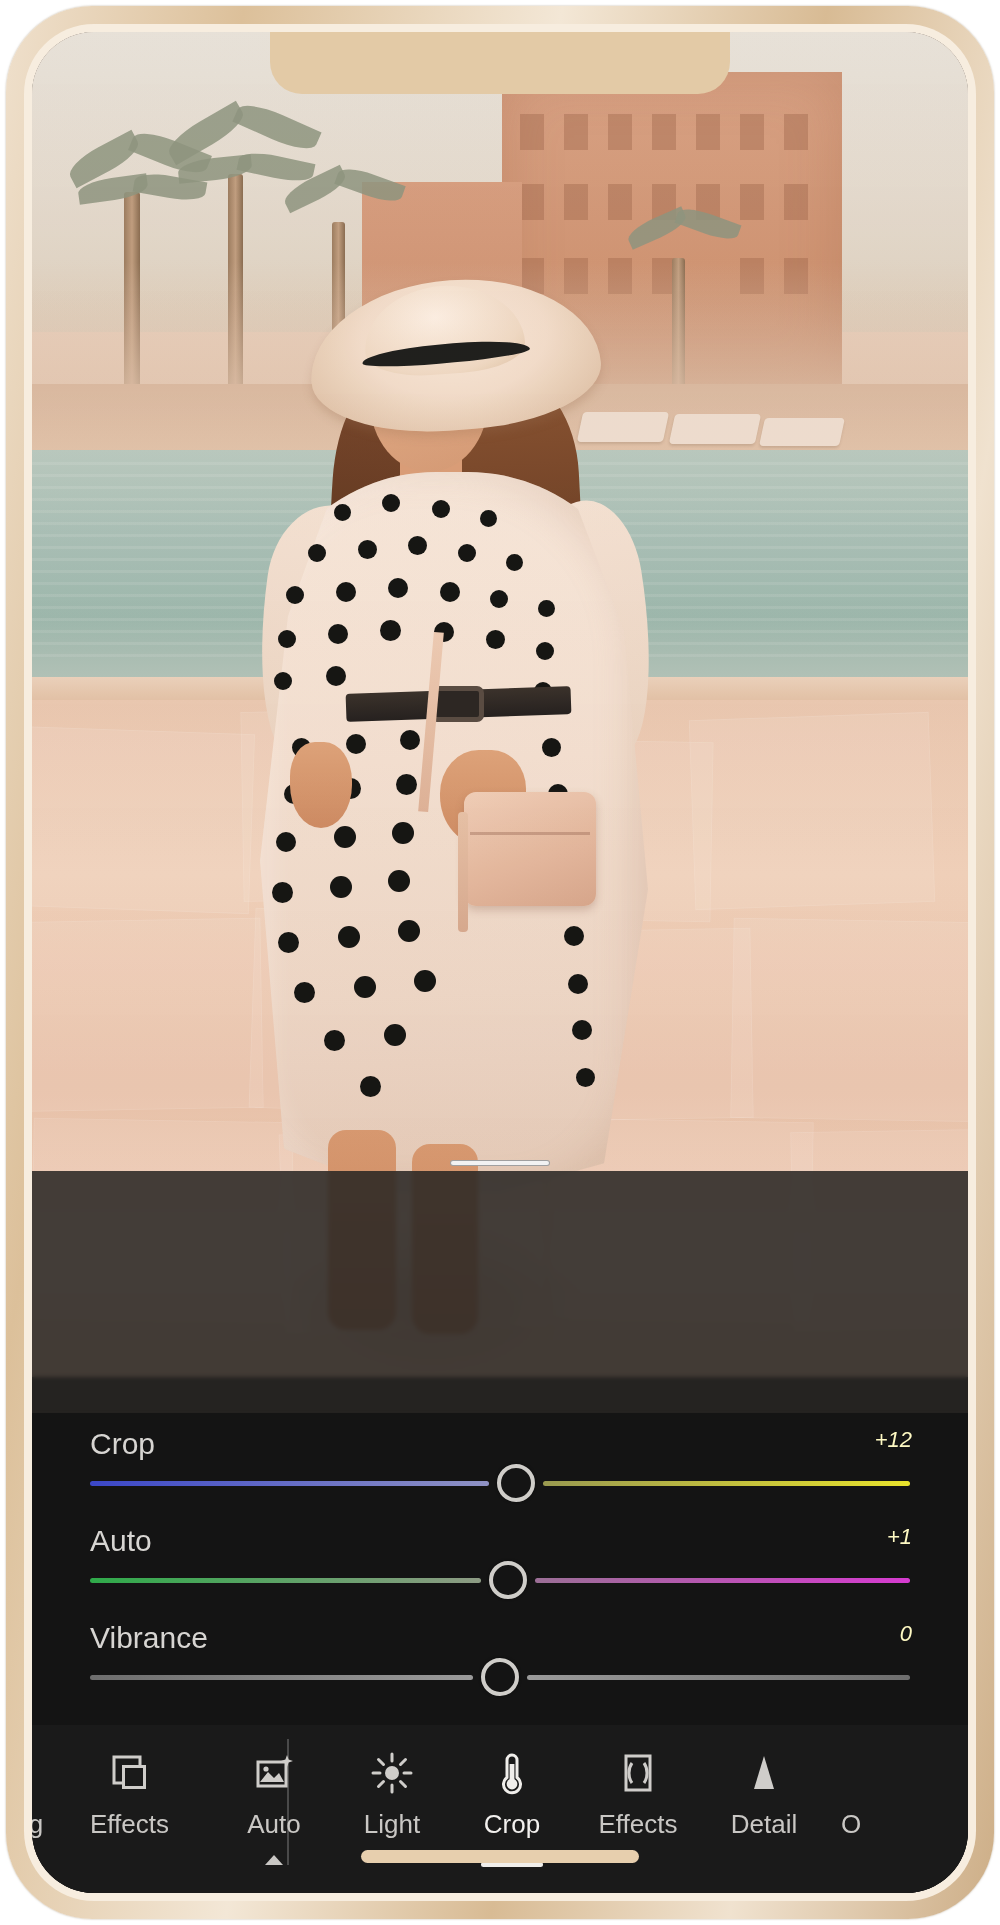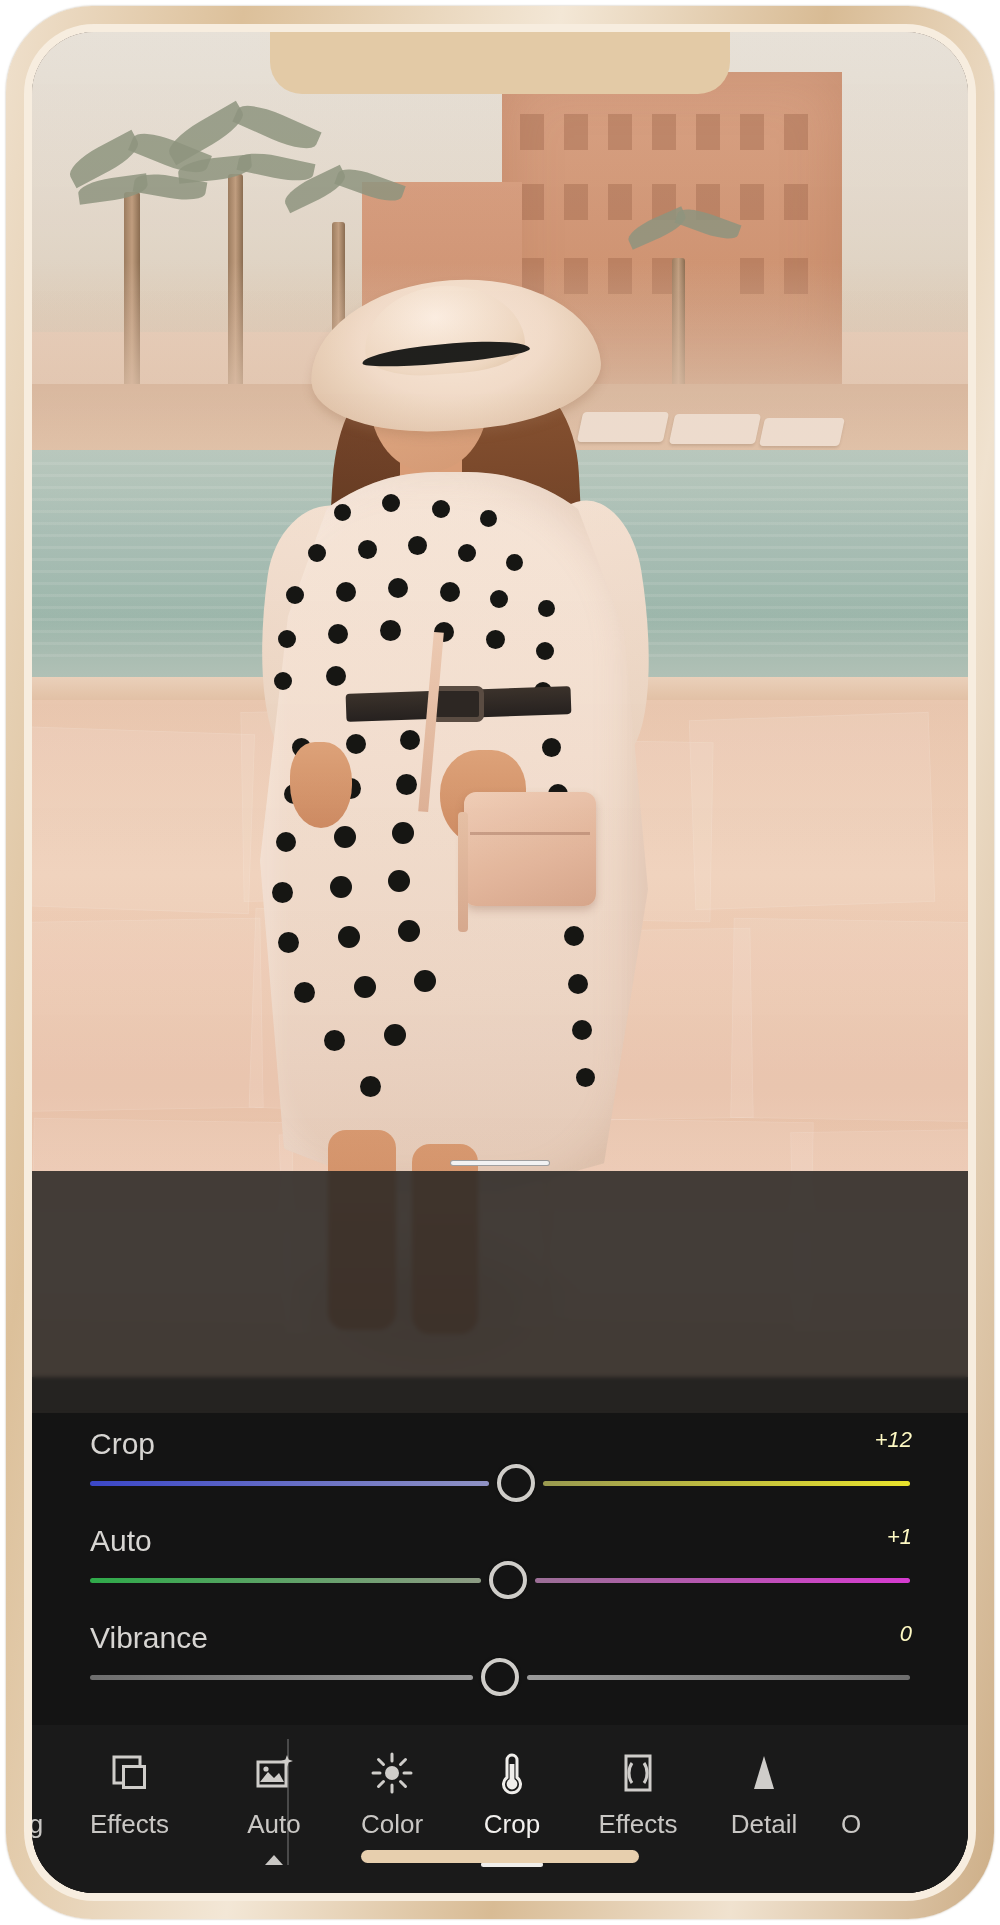--- a/index.html
+++ b/index.html
@@ -536,21 +536,21 @@
                   <line x1="23" y1="35" x2="23" y2="42"></line>
                   <line x1="4" y1="23" x2="11" y2="23"></line>
                   <line x1="35" y1="23" x2="42" y2="23"></line>
                   <line x1="9.5" y1="9.5" x2="14.5" y2="14.5"></line>
                   <line x1="31.5" y1="31.5" x2="36.5" y2="36.5"></line>
                   <line x1="36.5" y1="9.5" x2="31.5" y2="14.5"></line>
                   <line x1="14.5" y1="31.5" x2="9.5" y2="36.5"></line>
                 </g>
               </svg>
             </div>
-            <div class="tb-label">Color</div>
+            <div class="tb-label">Light</div>
           </div>
 
           <div class="tb-item active" style="width:122px;">
             <div class="tb-icon">
               <svg width="46" height="46" viewBox="0 0 46 46">
                 <path d="M23 5 a5 5 0 0 1 5 5 v17.5 a8.5 8.5 0 1 1 -10 0 V10 a5 5 0 0 1 5 -5 z" fill="none" stroke="#f0eeeb" stroke-width="3"></path>
                 <circle cx="23" cy="34" r="5.4" fill="#f0eeeb"></circle>
                 <rect x="20.6" y="14" width="4.8" height="17" fill="#f0eeeb"></rect>
               </svg>
             </div>

